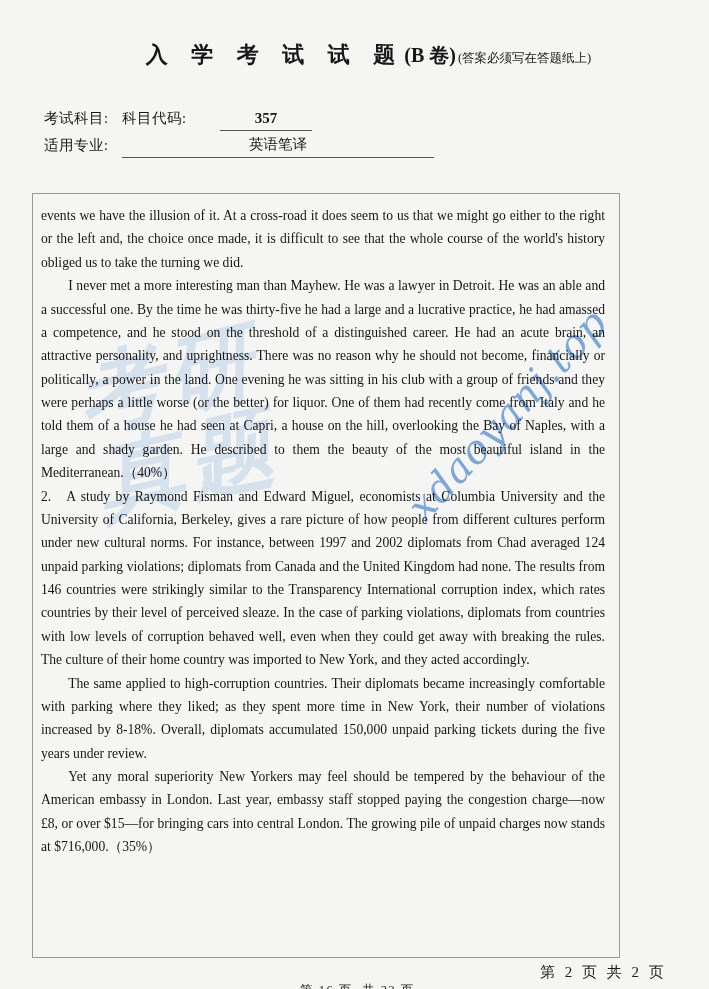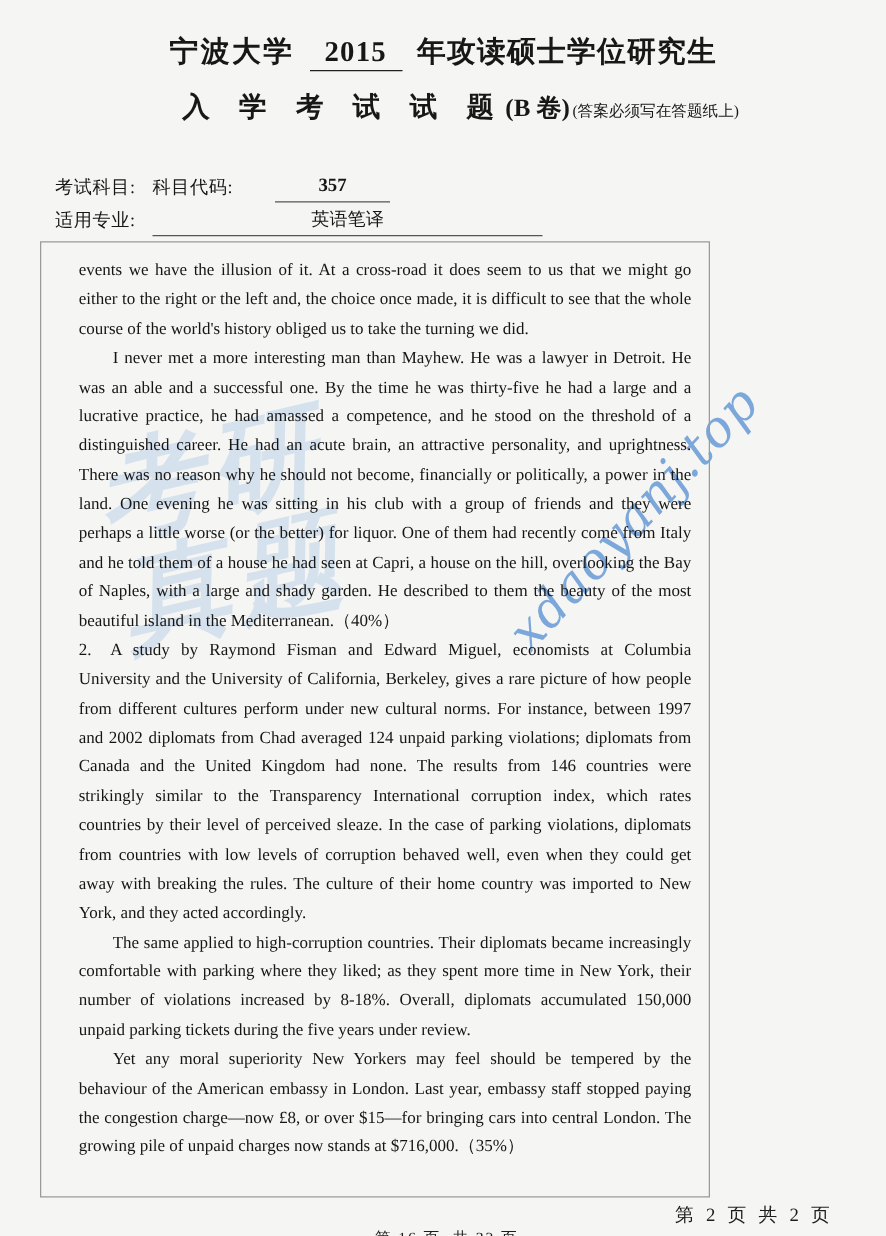--- a/index.html
+++ b/index.html
@@ -138,25 +138,25 @@
     font-weight: 700;
     font-size: 15px;
   }
   .row2-spacer { flex: 0 0 182px; }
 
   
   .content-box {
     position: absolute;
     left: 32px;
     top: 193px;
-    width: 536px;
+    width: 588px;
     height: 765px;
     border: 1.2px solid #9a9a9a;
     box-sizing: border-box;
-    padding: 10px 14px 0 30px;
+    padding: 10px 14px 0 8px;
     z-index: 8;
     background: transparent;
   }
   .content-inner {
     font-size: 13.6px;
     line-height: 1.72;
     text-align: justify;
     text-justify: inter-word;
     color: #151515;
   }
@@ -213,23 +213,20 @@
 
 <div class="page">
 
   <div class="wm-layer">
     <div class="wm-calli">考研
 真题</div>
     <div class="wm-url">xdaoyanj.top</div>
   </div>
 
   <div class="header">
-    <div class="title-line1">
-      <span class="uni">宁波大学</span><span class="year">2015</span><span>年攻读硕士学位研究生</span>
-    </div>
     <div class="title-line2">
       <span class="big">入 学 考 试 试 题</span><span class="vol">(B 卷)</span><span class="note">(答案必须写在答题纸上)</span>
     </div>
   </div>
 
   <div class="fields">
     <div class="field-row">
       <span class="field-label">考试科目:</span>
       <span class="code-label">科目代码:</span>
       <span class="field-ul code">357</span>

